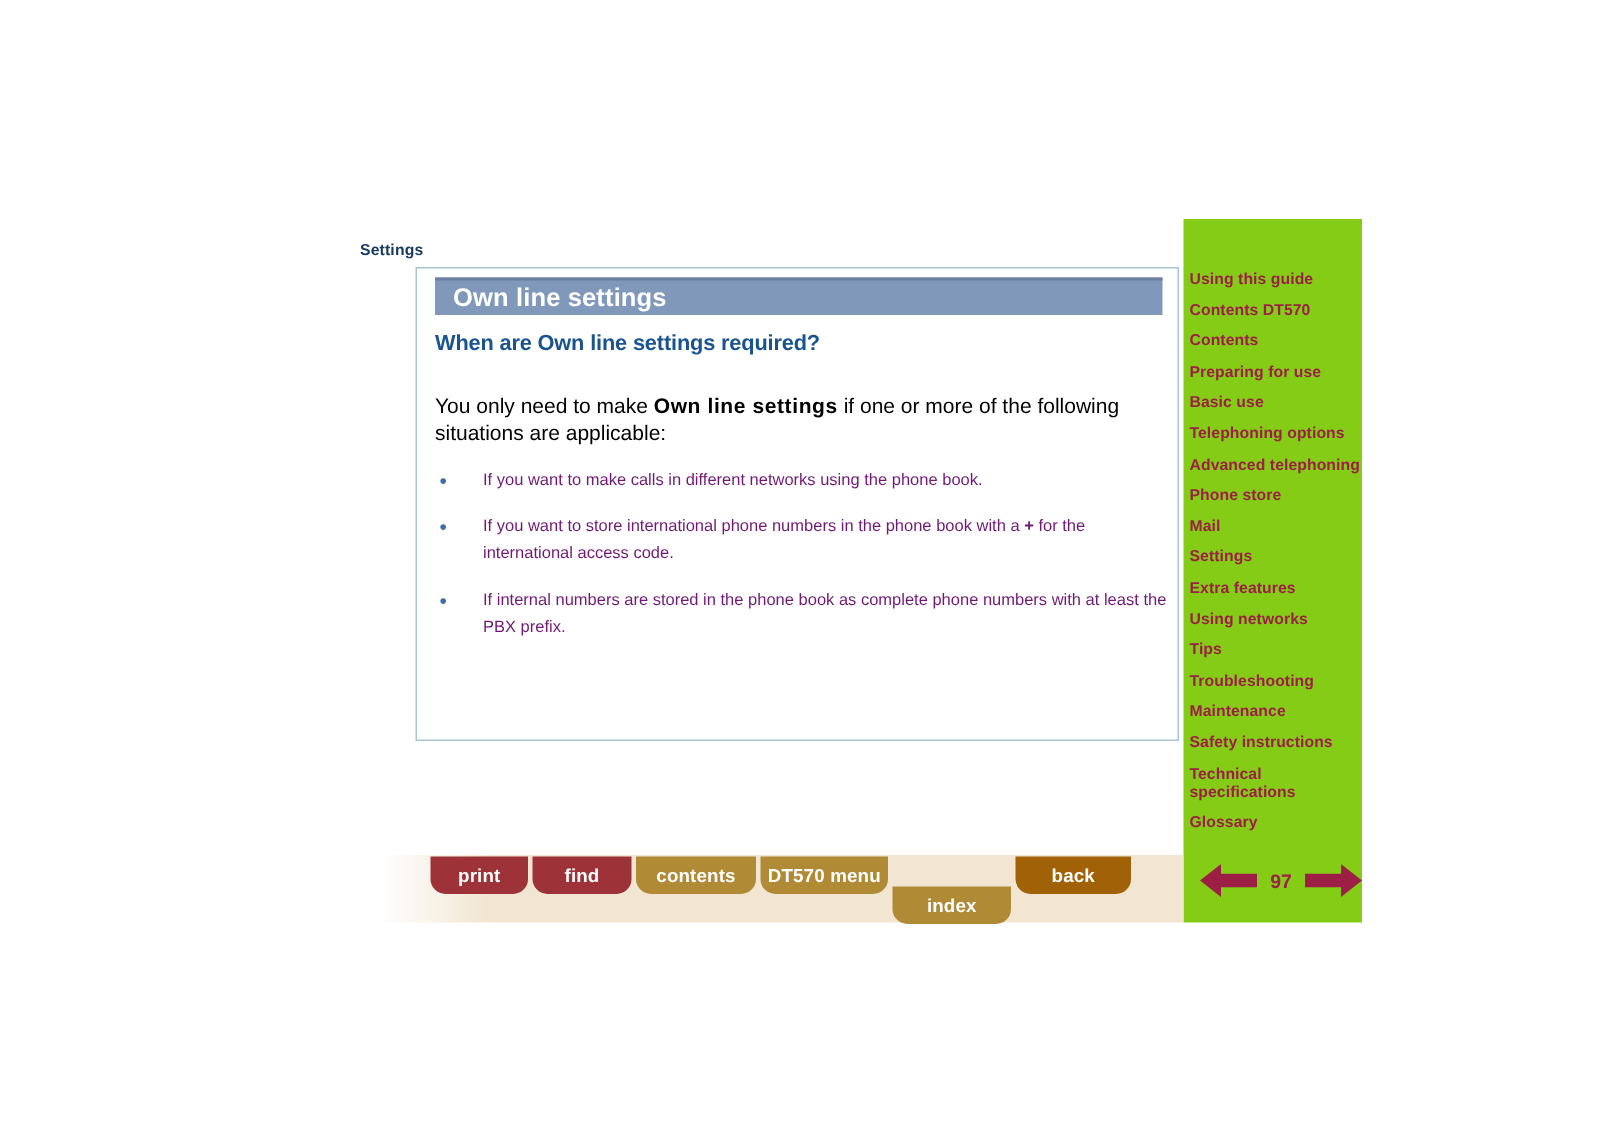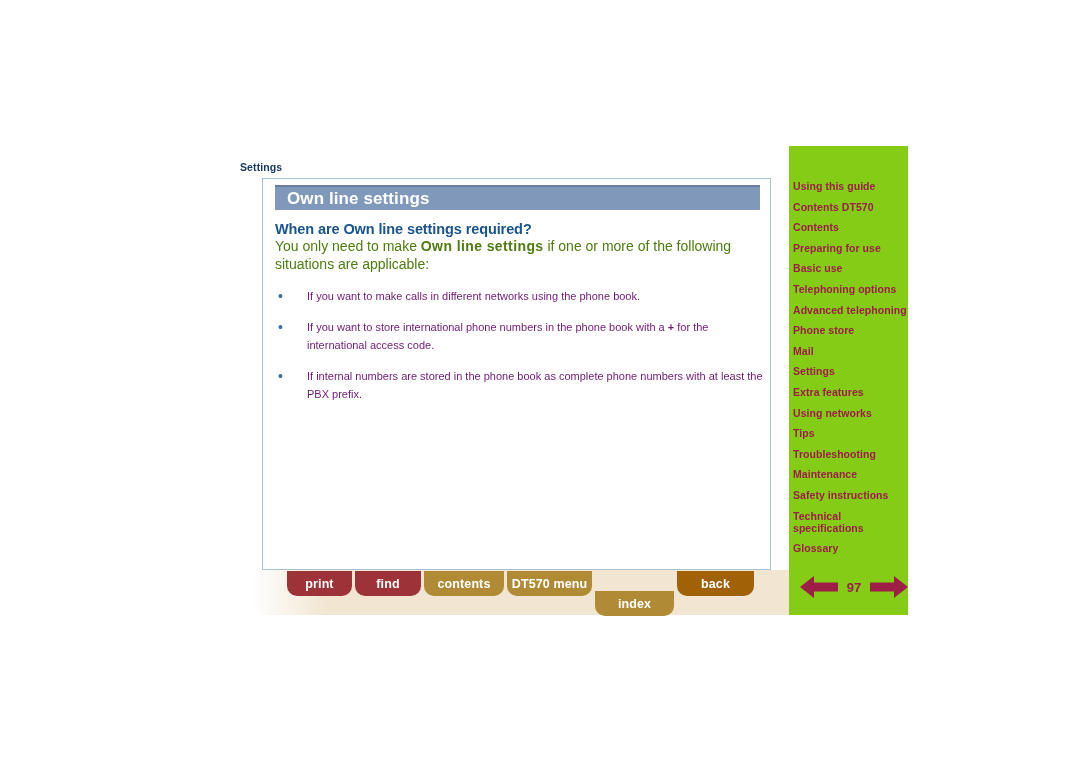--- a/index.html
+++ b/index.html
@@ -55,24 +55,24 @@
     left: 240px;
     top: 570px;
     width: 549px;
     height: 45px;
     background: linear-gradient(to right, rgba(242,230,211,0) 0px, rgba(242,230,211,0) 12px, #f2e6d3 85px, #f2e6d3 100%);
   }
 
   
   .content-card {
     position: absolute;
-    left: 262px;
+    left: 277px;
     top: 178px;
     width: 509px;
-    height: 392px;
+    height: 316px;
     background: #ffffff;
     border-left: 1px solid #a8c4d4;
     border-top: 1px solid #a8c4d4;
     border-right: 1px solid #a8c4d4;
     border-bottom: 1px solid #a8c4d4;
     box-sizing: border-box;
   }
 
   
   .section-label {
@@ -110,26 +110,26 @@
   .body-area {
     position: absolute;
     left: 12px;
     top: 42px;
     width: 489px;
   }
   .subheading {
     color: #1a5490;
     font-size: 14.5px;
     font-weight: bold;
-    margin: 0 0 0 0;
+    margin: 0 0 24px 0;
     letter-spacing: -0.1px;
   }
   .intro {
     font-size: 14px;
-    color: #4d7c0f;
+    color: #000000;
     line-height: 18px;
     margin: 0 0 14px 0;
   }
   .intro b { font-weight: bold; letter-spacing: 0.4px;}
 
   .bullets {
     margin: 0;
     padding: 0;
     list-style: none;
   }

